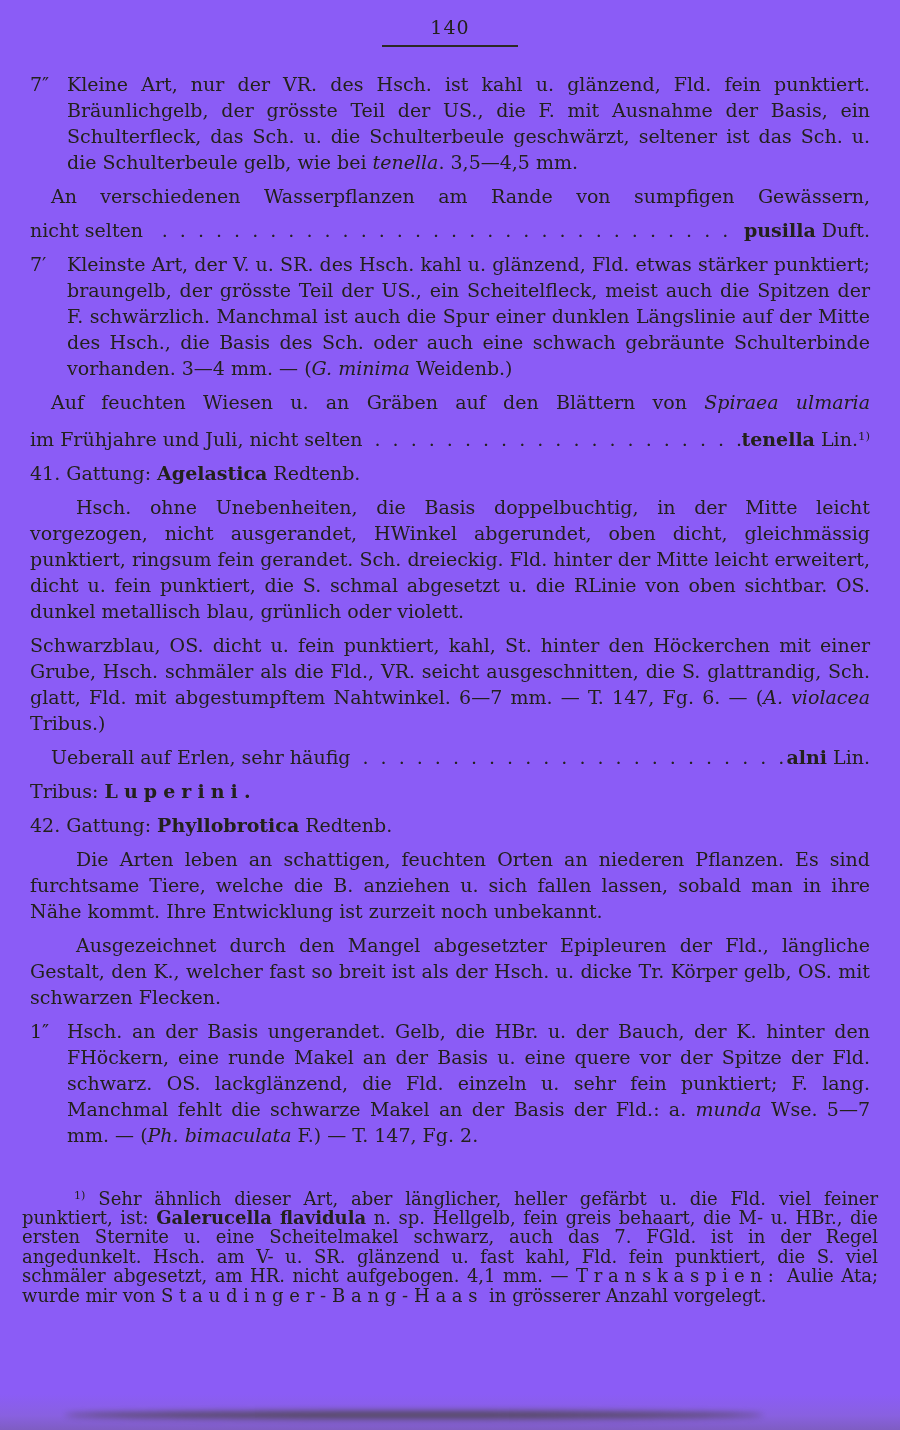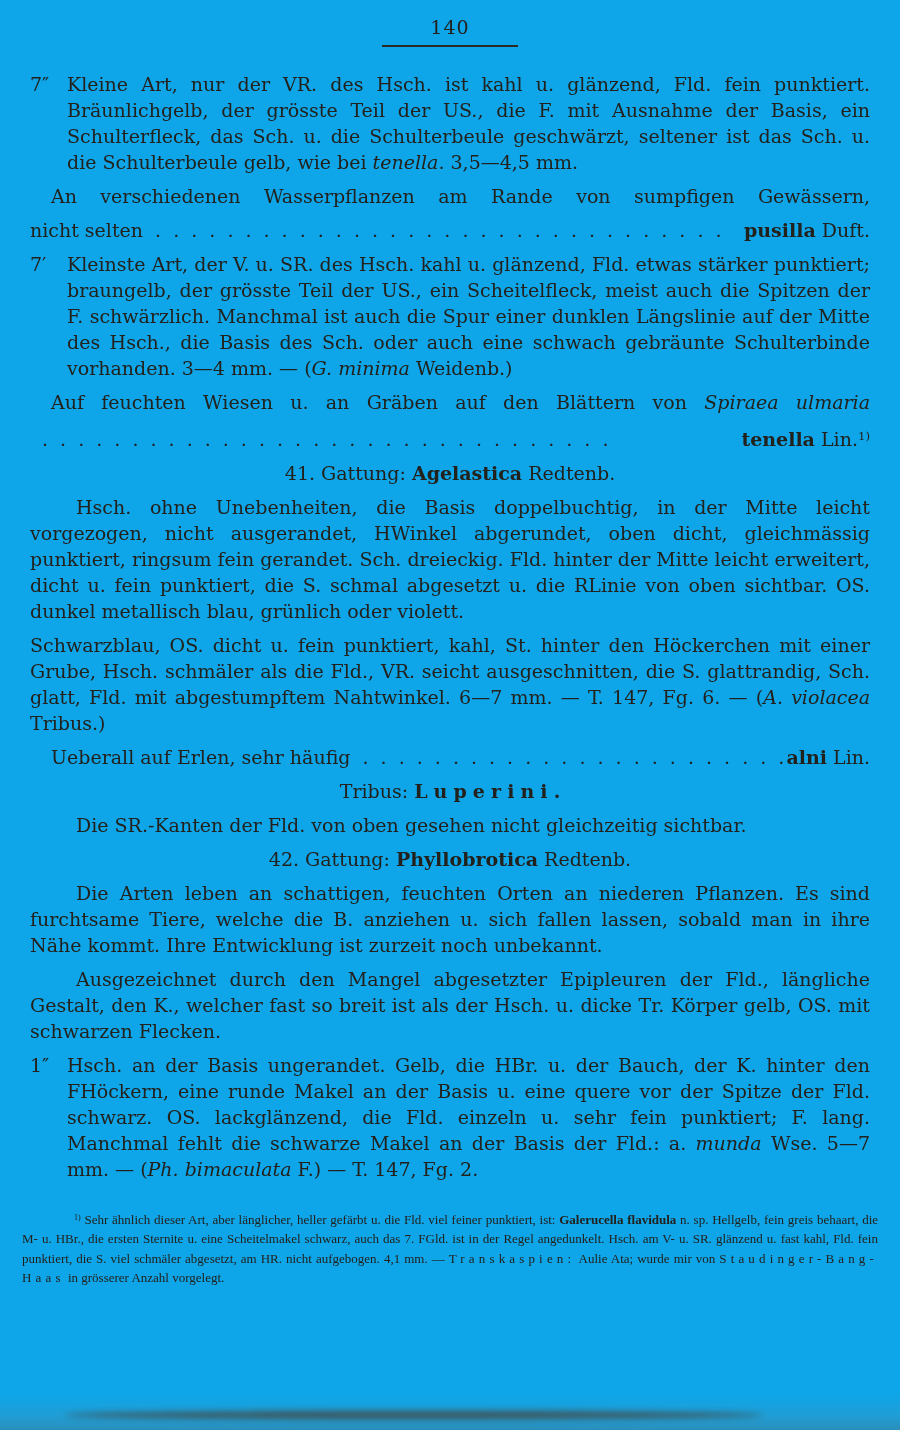--- a/index.html
+++ b/index.html
@@ -1,21 +1,21 @@
 <!DOCTYPE html>
 <html lang="de"><head>
 <meta charset="utf-8">
 <style>
   * { margin: 0; padding: 0; box-sizing: border-box; }
   html, body { background: #e9e7e1; }
   .scan {
     position: relative;
     width: 900px; height: 1430px;
     margin: 0 auto;
-    background: #0ea5e9;
+    background: #8b5cf6;
     color: #23211c;
     overflow: hidden;
     font-family: "DejaVu Serif", "Liberation Serif", serif;
     font-size: 19px;
     line-height: 26px;
     padding: 14px 22px 0 22px;
   }
   .page-head { text-align: center; margin-bottom: 24px; }
   .page-number {
     display: inline-block;
@@ -35,20 +35,21 @@
     margin-left: 37px;
     text-indent: 21px;
     text-align: justify;
     text-align-last: justify;
     hyphens: auto;
   }
   .leader-line {
     display: flex;
     align-items: baseline;
     margin-left: 37px;
+    text-align: center;
   }
   .leader-line.first-indent { padding-left: 21px; }
   .leader-line .lead { white-space: nowrap; }
   .leader-line .dots {
     flex: 1 1 auto;
     overflow: hidden;
     white-space: nowrap;
     letter-spacing: 3px;
     padding: 0 6px 0 12px;
   }
@@ -56,34 +57,33 @@
   .para {
     text-indent: 46px;
     text-align: justify;
     hyphens: auto;
   }
   .block-indent {
     margin-left: 37px;
     text-align: justify;
     hyphens: auto;
   }
-  .heading { text-align: center; margin: 19px 0 15px 0; }
+  .heading { margin: 19px 0 15px 0; }
   .st-b { font-weight: 700; }
   .st-i { font-style: italic; }
   .st-sp { letter-spacing: 0.32em; }
   .st-bsp { font-weight: 700; letter-spacing: 0.32em; }
   .st-sup { font-size: 0.62em; vertical-align: 0.5em; letter-spacing: 0; }
   .footnote {
-    margin-top: 26px;
-    font-size: 13px;
+    margin-top: 38px;
+    font-size: 18px;
     line-height: 19.5px;
     text-align: justify;
     text-indent: 52px;
     hyphens: auto;
-    font-family: Liberation Serif, serif;
   }
   .scan-shadow {
     position: absolute; left: 0; right: 0; bottom: 0; height: 36px;
     background: linear-gradient(to bottom,
       rgba(125,120,110,0) 0%,
       rgba(125,120,110,0.16) 60%,
       rgba(100,95,86,0.32) 100%);
   }
   .scan-streak {
     position: absolute;
@@ -115,41 +115,41 @@
         <span class="dots">. . . . . . . . . . . . . . . . . . . . . . . . . . . . . . . .</span>
         <span class="sp-name"><span class="st-b">pusilla</span><span> Duft.</span></span>
       </p>
     </div>
 
     <p class="entry"><span class="marker">7′</span><span><span>Kleinste Art, der V. u. SR. des Hsch. kahl u. glänzend, Fld. etwas stärker punktiert; braungelb, der grösste Teil der US., ein Scheitelfleck, meist auch die Spitzen der F. schwärzlich. Manchmal ist auch die Spur einer dunklen Längslinie auf der Mitte des Hsch., die Basis des Sch. oder auch eine schwach gebräunte Schulterbinde vorhanden. 3—4 mm. — (</span><span class="st-i">G. minima</span><span> Weidenb.)</span></span></p>
 
     <div class="species-note">
       <p class="note-body"><span>Auf feuchten Wiesen u. an Gräben auf den Blättern von </span><span class="st-i">Spiraea ulmaria</span></p>
       <p class="leader-line">
+        <span class="lead"><span>im Frühjahre und Juli, nicht selten</span></span>
         <span class="dots">. . . . . . . . . . . . . . . . . . . . . . . . . . . . . . . .</span>
         <span class="sp-name"><span class="st-b">tenella</span><span> Lin.</span><span class="st-sup">1)</span></span>
       </p>
     </div>
 
     <p class="heading"><span>41. Gattung: </span><span class="st-b">Agelastica</span><span> Redtenb.</span></p>
 
     <p class="para"><span>Hsch. ohne Unebenheiten, die Basis doppelbuchtig, in der Mitte leicht vorgezogen, nicht ausgerandet, HWinkel abgerundet, oben dicht, gleichmässig punktiert, ringsum fein gerandet. Sch. dreieckig. Fld. hinter der Mitte leicht erweitert, dicht u. fein punktiert, die S. schmal abgesetzt u. die RLinie von oben sichtbar. OS. dunkel metallisch blau, grünlich oder violett.</span></p>
 
 
     <p class="block-indent"><span>Schwarzblau, OS. dicht u. fein punktiert, kahl, St. hinter den Höckerchen mit einer Grube, Hsch. schmäler als die Fld., VR. seicht ausgeschnitten, die S. glattrandig, Sch. glatt, Fld. mit abgestumpftem Nahtwinkel. 6—7 mm. — T. 147, Fg. 6. — (</span><span class="st-i">A. violacea</span><span> Tribus.)</span></p>
 
     <p class="leader-line first-indent">
       <span class="lead"><span>Ueberall auf Erlen, sehr häufig</span></span>
       <span class="dots">. . . . . . . . . . . . . . . . . . . . . . . . . . . . . . . .</span>
       <span class="sp-name"><span class="st-b">alni</span><span> Lin.</span></span>
     </p>
 
     <p class="heading"><span>Tribus: </span><span class="st-bsp">Luperini</span><span class="st-b">.</span></p>
 
-    <p class="para"><span>Die SR.-Kanten der Fld. von oben gesehen nicht gleichzeitig sichtbar.</span></p>
 
     <p class="heading"><span>42. Gattung: </span><span class="st-b">Phyllobrotica</span><span> Redtenb.</span></p>
 
     <p class="para"><span>Die Arten leben an schattigen, feuchten Orten an niederen Pflanzen. Es sind furchtsame Tiere, welche die B. anziehen u. sich fallen lassen, sobald man in ihre Nähe kommt. Ihre Entwicklung ist zurzeit noch unbekannt.</span></p>
 
     <p class="para"><span>Ausgezeichnet durch den Mangel abgesetzter Epipleuren der Fld., längliche Gestalt, den K., welcher fast so breit ist als der Hsch. u. dicke Tr. Körper gelb, OS. mit schwarzen Flecken.</span></p>
 
     <p class="entry"><span class="marker">1″</span><span><span>Hsch. an der Basis ungerandet. Gelb, die HBr. u. der Bauch, der K. hinter den FHöckern, eine runde Makel an der Basis u. eine quere vor der Spitze der Fld. schwarz. OS. lackglänzend, die Fld. einzeln u. sehr fein punktiert; F. lang. Manchmal fehlt die schwarze Makel an der Basis der Fld.: a. </span><span class="st-i">munda</span><span> Wse. 5—7 mm. — (</span><span class="st-i">Ph. bimaculata</span><span> F.) — T. 147, Fg. 2.</span></span></p>
 
     <div class="footnote"><span class="st-sup">1)</span><span> Sehr ähnlich dieser Art, aber länglicher, heller gefärbt u. die Fld. viel feiner punktiert, ist: </span><span class="st-b">Galerucella flavidula</span><span> n. sp. Hellgelb, fein greis behaart, die M- u. HBr., die ersten Sternite u. eine Scheitelmakel schwarz, auch das 7. FGld. ist in der Regel angedunkelt. Hsch. am V- u. SR. glänzend u. fast kahl, Fld. fein punktiert, die S. viel schmäler abgesetzt, am HR. nicht aufgebogen. 4,1 mm. — </span><span class="st-sp">Transkaspien:</span><span> Aulie Ata; wurde mir von </span><span class="st-sp">Staudinger-Bang-Haas</span><span> in grösserer Anzahl vorgelegt.</span></div>

